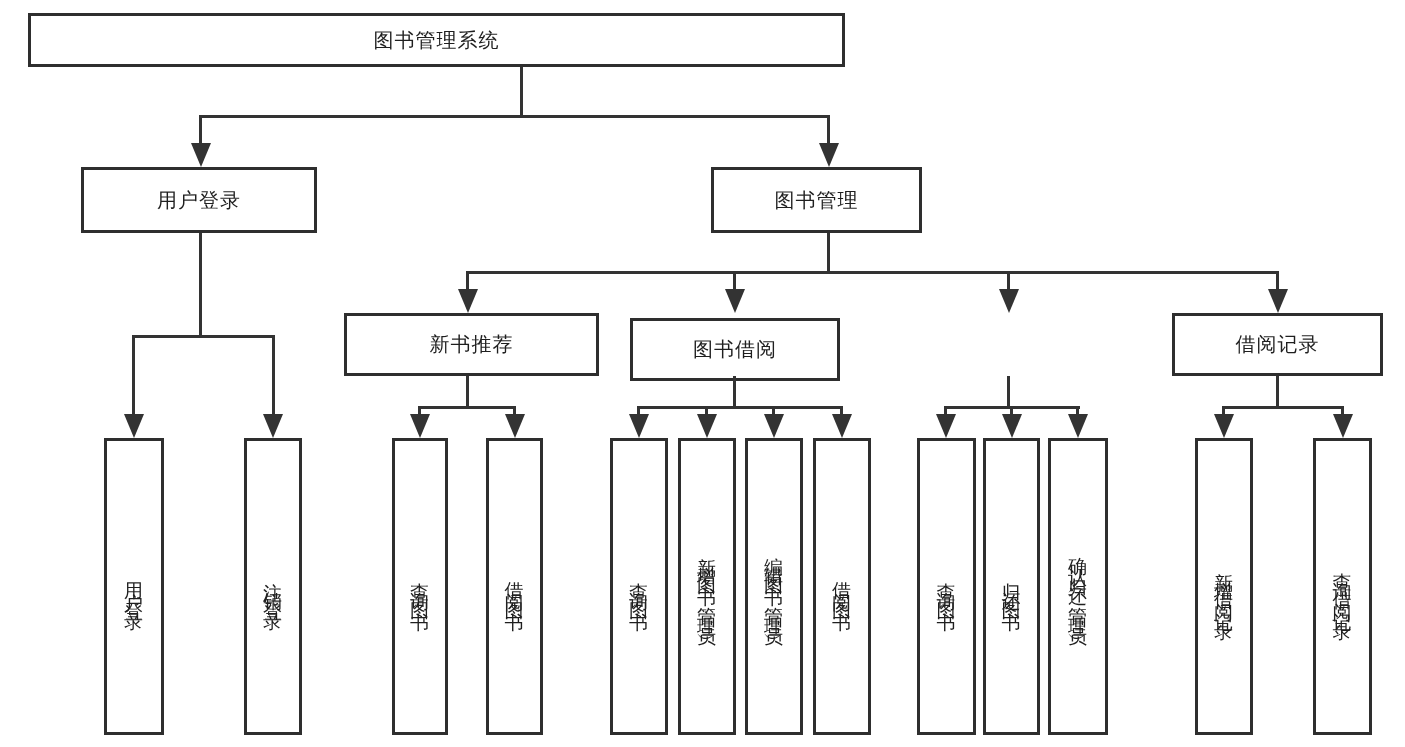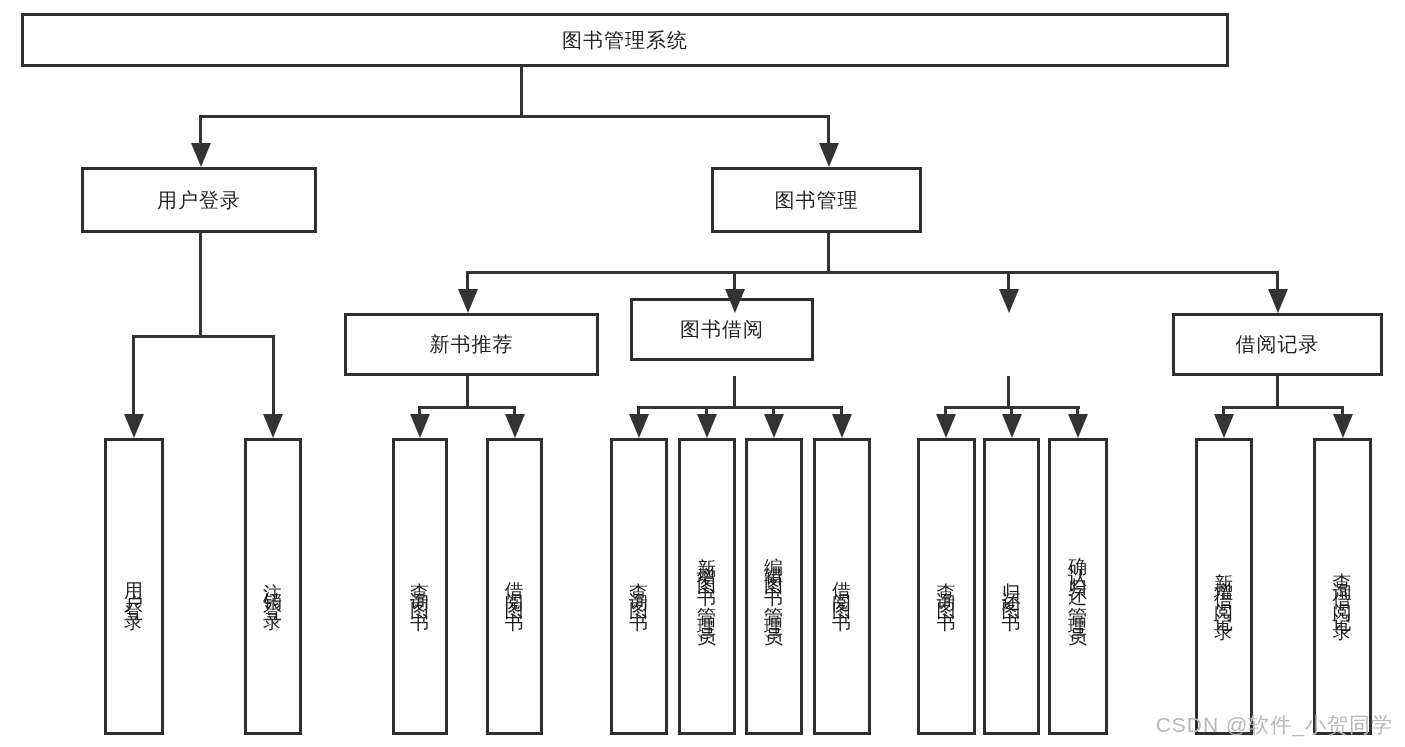--- a/index.html
+++ b/index.html
@@ -52,35 +52,35 @@
     color: #b8b8b8;
     z-index: 10;
     white-space: nowrap;
   }
 </style>
 </head>
 <body>
 
 <div id="canvas">
 
-  <div class="box" style="left:21px;top:13px;width:1208px;height:54px">
+  <div class="box" style="left:28px;top:13px;width:817px;height:54px">
     <span class="hlabel">图书管理系统</span>
   </div>
 
   <div class="box" style="left:81px;top:167px;width:236px;height:66px">
     <span class="hlabel">用户登录</span>
   </div>
   <div class="box" style="left:711px;top:167px;width:211px;height:66px">
     <span class="hlabel">图书管理</span>
   </div>
 
   <div class="box" style="left:344px;top:313px;width:255px;height:63px">
     <span class="hlabel">新书推荐</span>
   </div>
-  <div class="box" style="left:630px;top:298px;width:184px;height:63px">
+  <div class="box" style="left:630px;top:318px;width:210px;height:63px">
     <span class="hlabel">图书借阅</span>
   </div>
   <div class="box" style="left:1172px;top:313px;width:211px;height:63px">
     <span class="hlabel">借阅记录</span>
   </div>
 
   <div class="box" style="left:104px;top:438px;width:60px;height:297px">
     <span class="vlabel">用户登录</span>
   </div>
   <div class="box" style="left:244px;top:438px;width:58px;height:297px">
@@ -176,15 +176,14 @@
   <div class="vseg" style="left:1076px;top:406px;height:14px"></div>
   <div class="arrow" style="left:1068px;top:414px"></div>
 
   <div class="vseg" style="left:1276px;top:376px;height:33px"></div>
   <div class="hseg" style="left:1222px;top:406px;width:122px"></div>
   <div class="vseg" style="left:1222px;top:406px;height:14px"></div>
   <div class="arrow" style="left:1214px;top:414px"></div>
   <div class="vseg" style="left:1341px;top:406px;height:14px"></div>
   <div class="arrow" style="left:1333px;top:414px"></div>
 
-  <div id="watermark">CSDN @软件_小贺同学</div>
 
 </div>
 
 </body></html>

